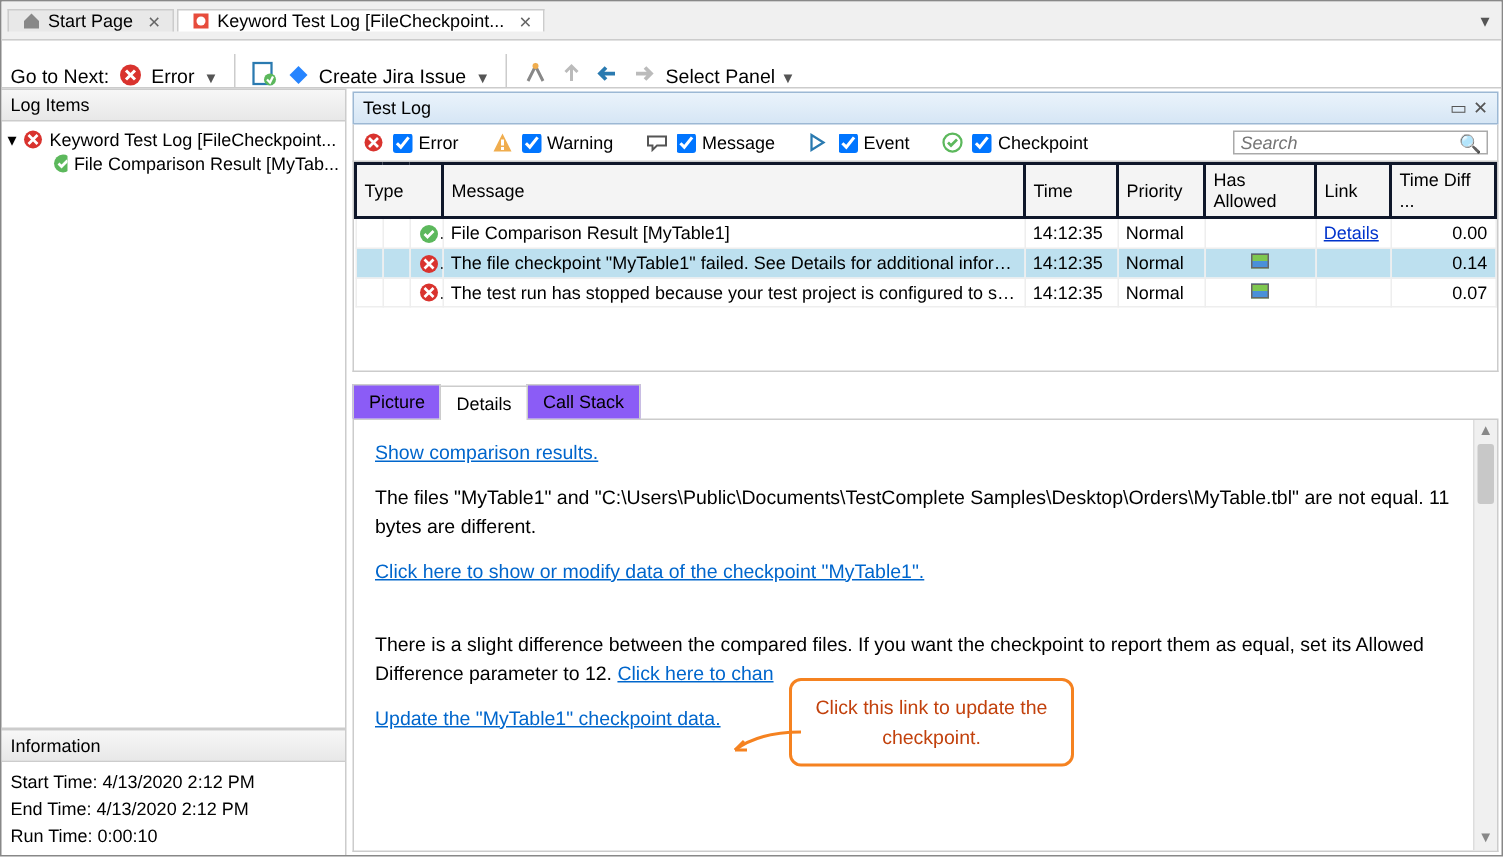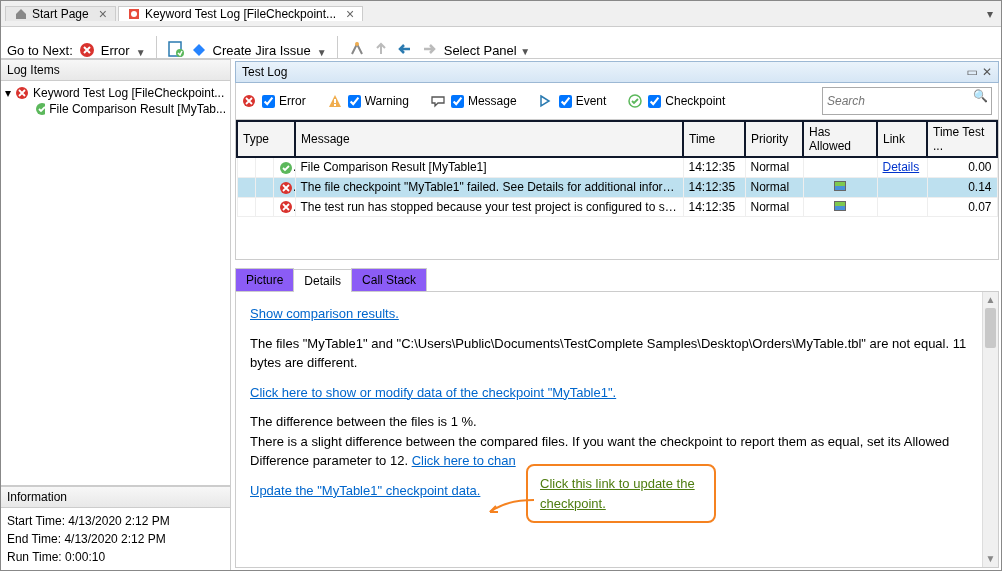--- a/index.html
+++ b/index.html
@@ -19,41 +19,41 @@
 .tree { flex: 1; padding: 4px; overflow: auto; }
 .tree-row { display: flex; align-items: center; gap: 4px; padding: 1px 0; white-space: nowrap; }
 .tree-indent { width: 16px; display: inline-block; }
 .infobox { border-top: 1px solid #ccc; }
 .infobox-body { padding: 4px 6px; line-height: 1.5; }
 .right-col { flex: 1; display: flex; flex-direction: column; padding: 2px 2px 2px 4px; }
 .testlog-header { background: linear-gradient(to bottom, #eaf3fb, #d6e6f5); border: 1px solid #9cb8d4; padding: 3px 6px; display: flex; align-items: center; }
 .testlog-header .wincontrols { margin-left: auto; display: flex; gap: 4px; color: #555; }
 .filterbar { border: 1px solid #ccc; border-top: none; padding: 4px 6px; display: flex; align-items: center; gap: 6px; }
 .filterbar label { display: flex; align-items: center; gap: 4px; }
-.searchbox { margin-left: auto; width: 170px; height: 28px; border: 1px solid #aaa; padding: 0 20px 0 4px; font-style: italic; color: #888; font-size: 12px; position: relative; }
+.searchbox { margin-left: auto; width: 170px; height: 16px; border: 1px solid #aaa; padding: 0 20px 0 4px; font-style: italic; color: #888; font-size: 12px; position: relative; }
 .search-wrap { position: relative; margin-left: auto; }
 .search-wrap .mag { position: absolute; right: 4px; top: 2px; color: #888; }
 .grid { border: 1px solid #ccc; border-top: none; height: 140px; overflow: hidden; }
 .grid table { width: 100%; border-collapse: collapse; table-layout: fixed; }
 .grid th { background: #f4f4f4; border: 2px solid #0f172a; font-weight: normal; text-align: left; padding: 3px 5px; font-size: 12px; }
 .grid td { border: 1px solid #eee; padding: 2px 5px; font-size: 12px; white-space: nowrap; overflow: hidden; text-overflow: ellipsis; }
 .grid tr.selected td { background: #bde0ef; }
 .icon-cell { text-align: center; }
 .tabs2 { display: flex; border-bottom: 1px solid #ccc; margin-top: 8px; }
 .tab2 { padding: 4px 10px; border: 1px solid #ccc; border-bottom: none; background: #8b5cf6; margin-right: -1px; font-size: 12px; cursor: pointer; }
 .tab2.active { background: #fff; position: relative; top: 1px; }
 .details-pane { border: 1px solid #ccc; border-top: none; flex: 1; padding: 12px 14px; overflow: auto; position: relative; font-size: 13px; line-height: 1.5; }
 .details-pane a { color: #0066cc; text-decoration: underline; cursor: pointer; }
 .details-pane p { margin-bottom: 10px; }
 .scrollbar-v { position: absolute; right: 0; top: 0; bottom: 0; width: 16px; background: #f0f0f0; border-left: 1px solid #ddd; }
 .scrollbar-v .thumb { position: absolute; left: 2px; right: 2px; top: 16px; height: 40px; background: #c8c8c8; border-radius: 2px; }
 .scrollbar-v .arrow { position: absolute; left: 0; right: 0; height: 16px; text-align: center; color: #888; font-size: 10px; line-height: 16px; }
 .scrollbar-v .arrow.up { top: 0; }
 .scrollbar-v .arrow.down { bottom: 0; }
-.callout { position: absolute; border: 2px solid #f58220; border-radius: 8px; background: #fff; padding: 8px 12px; color: #4d7c0f; font-size: 13px; text-align: left; text-decoration: underline; }
+.callout { position: absolute; border: 2px solid #f58220; border-radius: 8px; background: #fff; padding: 8px 12px; color: #c2410c; font-size: 13px; text-align: center; }
 .link-col { color: #0033cc; text-decoration: underline; }
 .pic-icon { display: inline-block; width: 12px; height: 10px; background: linear-gradient(to bottom, #7ec850 50%, #4a90d9 50%); border: 1px solid #666; }
 svg.ico { vertical-align: middle; }
 .num-right { text-align: right; }
 </style>
 </head>
 <body>
 
 <div class="tabbar">
   <div class="tab inactive">
@@ -216,21 +216,21 @@
             <col style="width:70px">
         </colgroup>
         <thead>
           <tr>
             <th colspan="3">Type</th>
             <th>Message</th>
             <th>Time</th>
             <th>Priority</th>
             <th>Has Allowed</th>
             <th>Link</th>
-            <th>Time Test ...</th>
+            <th>Time Diff ...</th>
           </tr>
         </thead>
         <tbody id="grid-body">
             <tr>
               <td></td>
               <td></td>
               <td class="icon-cell"><svg class="ico" width="14" height="14">
                   <circle cx="7" cy="7" r="6" fill="#5cb85c"></circle>
                   <path d="M4 7 L6 9 L10 5" stroke="#fff" stroke-width="1.8" fill="none"></path>
                 </svg></td>
@@ -277,21 +277,21 @@
       <div class="tab2">Picture</div>
       <div class="tab2 active">Details</div>
       <div class="tab2">Call Stack</div>
     </div>
 
     <div class="details-pane">
       <p><a>Show comparison results.</a></p>
       <p>The files "MyTable1" and "C:\Users\Public\Documents\TestComplete Samples\Desktop\Orders\MyTable.tbl" are not equal. 11 bytes are different.</p>
       <p><a>Click here to show or modify data of the checkpoint "MyTable1".</a></p>
       <p>
-        <span>The difference between the files is 1 %.</span><br>
+        <br>
         <span>There is a slight difference between the compared files. If you want the checkpoint to report them as equal, set its Allowed Difference parameter to 12. </span><a>Click here to chan</a>
       </p>
       <p><a>Update the "MyTable1" checkpoint data.</a></p>
 
       <div class="callout" style="left:290px; top:172px; width:190px;">
         <span>Click this link to update the checkpoint.</span>
       </div>
       <svg style="position:absolute; left:250px; top:204px;" width="50" height="20">
         <path d="M48 4 Q20 4 4 16" stroke="#f58220" stroke-width="2" fill="none"></path>
         <path d="M4 16 L10 10 M4 16 L12 16" stroke="#f58220" stroke-width="2" fill="none"></path>

